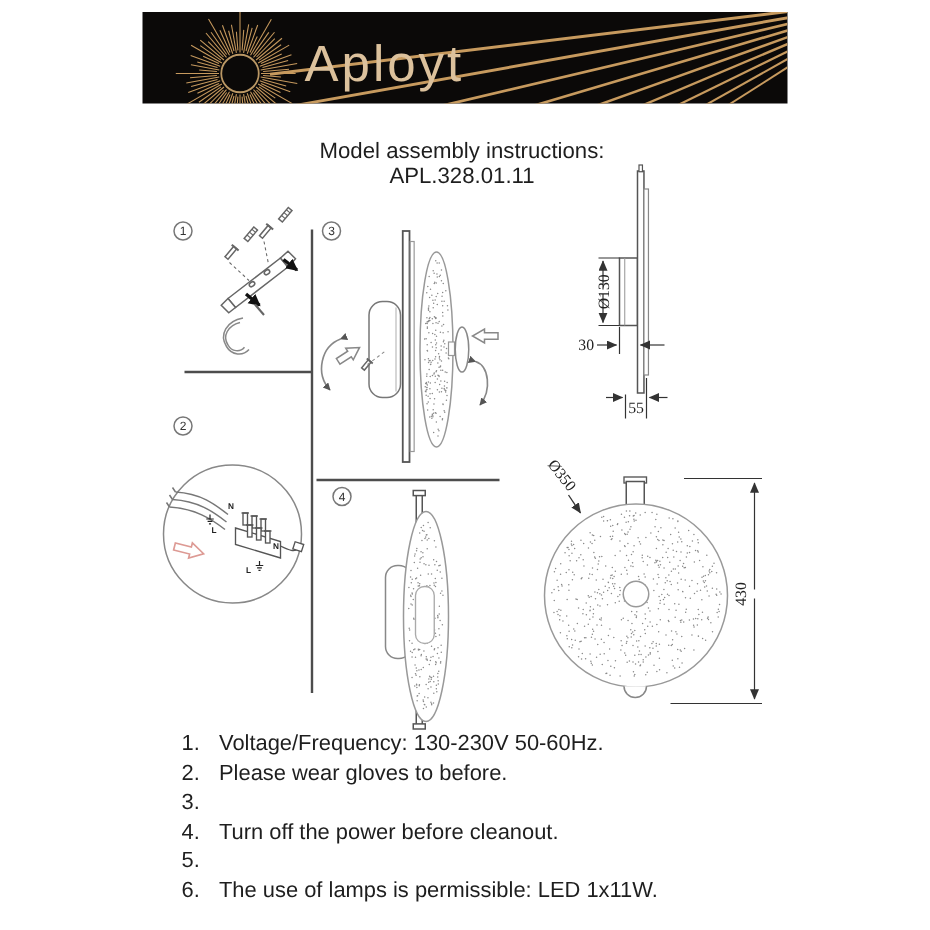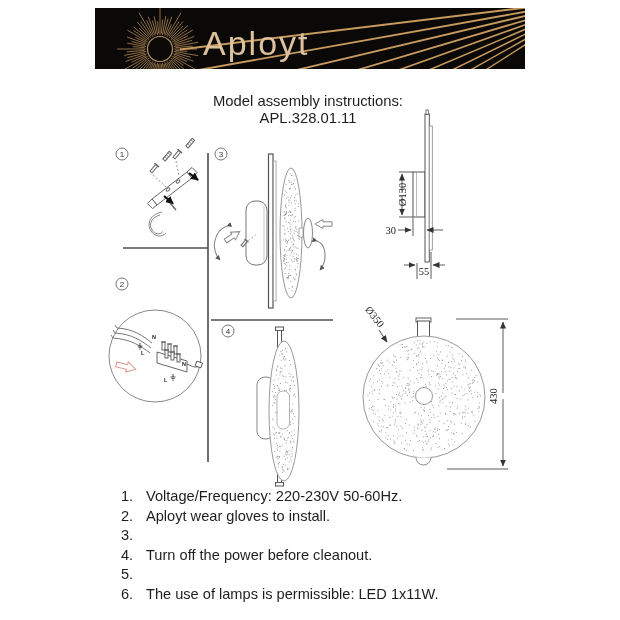--- a/index.html
+++ b/index.html
@@ -339,25 +339,25 @@
       <line x1="503" y1="393" x2="503" y2="322" marker-end="url(#arr)"></line>
       <line x1="503" y1="399" x2="503" y2="466" marker-end="url(#arr)"></line>
     </g>
     <text class="dim" transform="rotate(-90 497 396)" x="497" y="396" text-anchor="middle">430</text>
   </g>
 </svg>
 
 <div class="list">
   <div class="row">
     <span class="num">1.</span>
-    <span class="txt">Voltage/Frequency: 220-230V 50-60Hz.</span>
+    <span class="txt">Voltage/Frequency: 130-230V 50-60Hz.</span>
   </div>
   <div class="row">
     <span class="num">2.</span>
-    <span class="txt">Aployt wear gloves to install.</span>
+    <span class="txt">Please wear gloves to before.</span>
   </div>
   <div class="row">
     <span class="num">3.</span>
   </div>
   <div class="row">
     <span class="num">4.</span>
     <span class="txt">Turn off the power before cleanout.</span>
   </div>
   <div class="row">
     <span class="num">5.</span>

